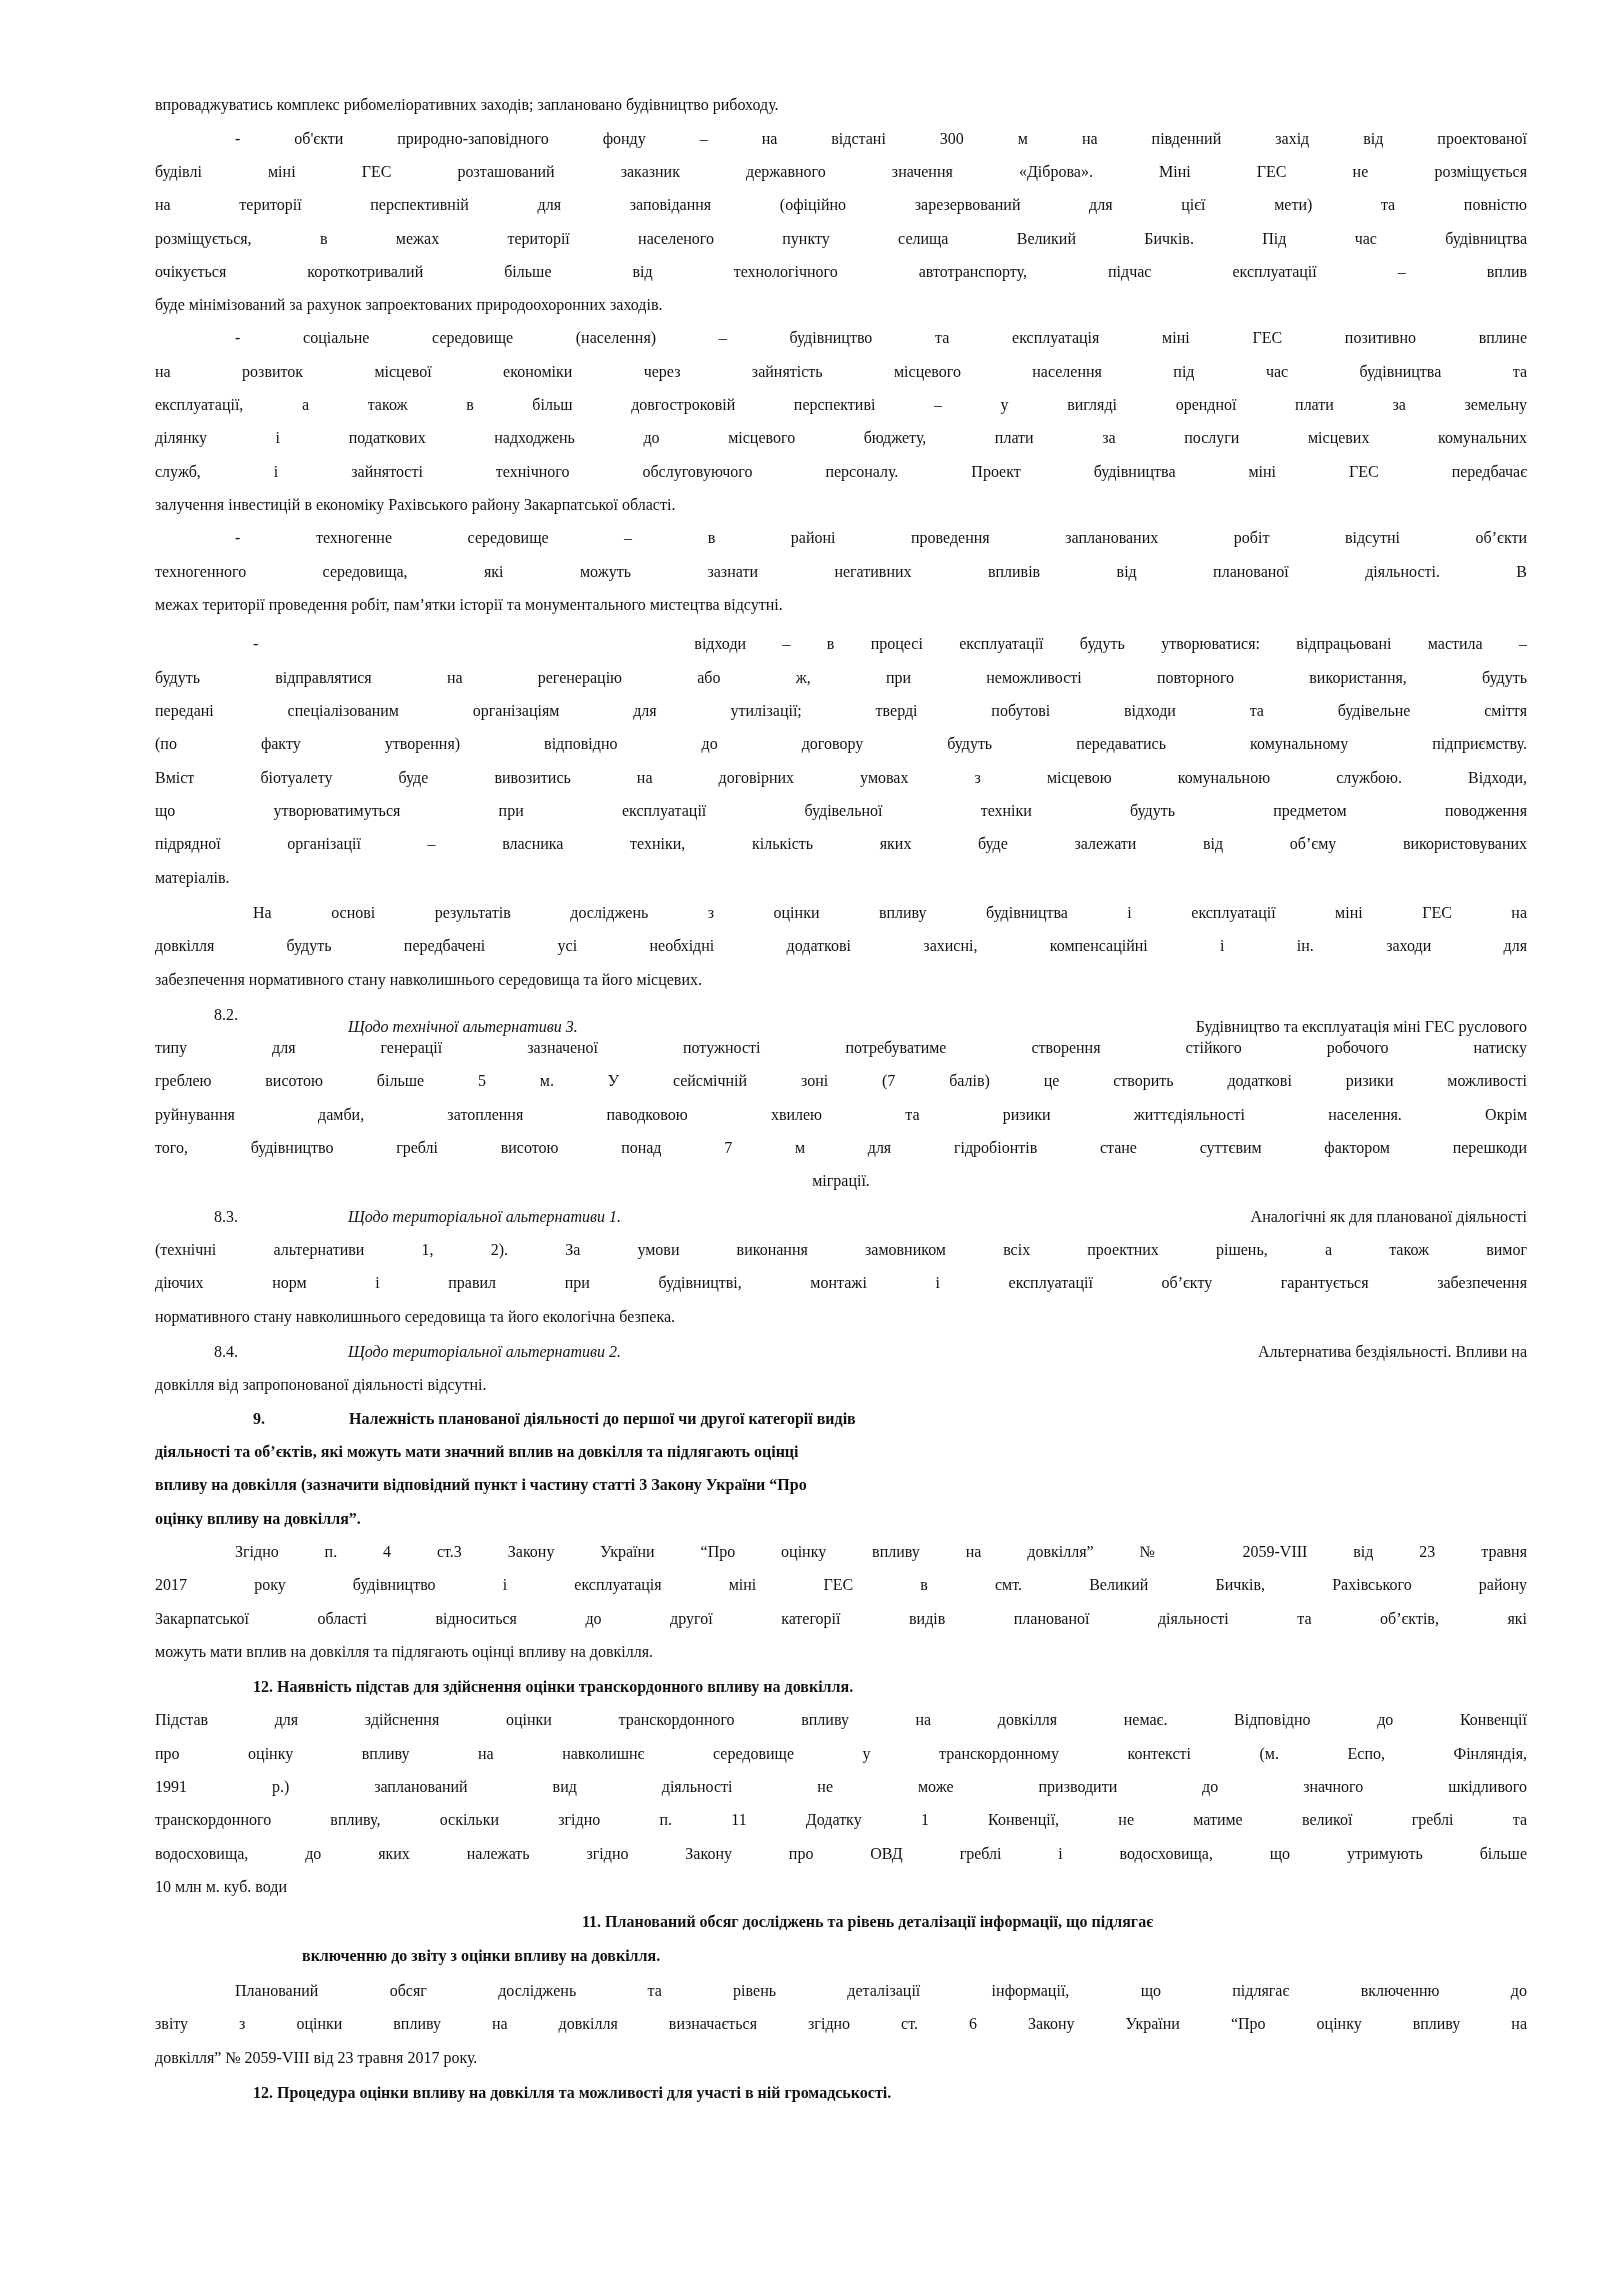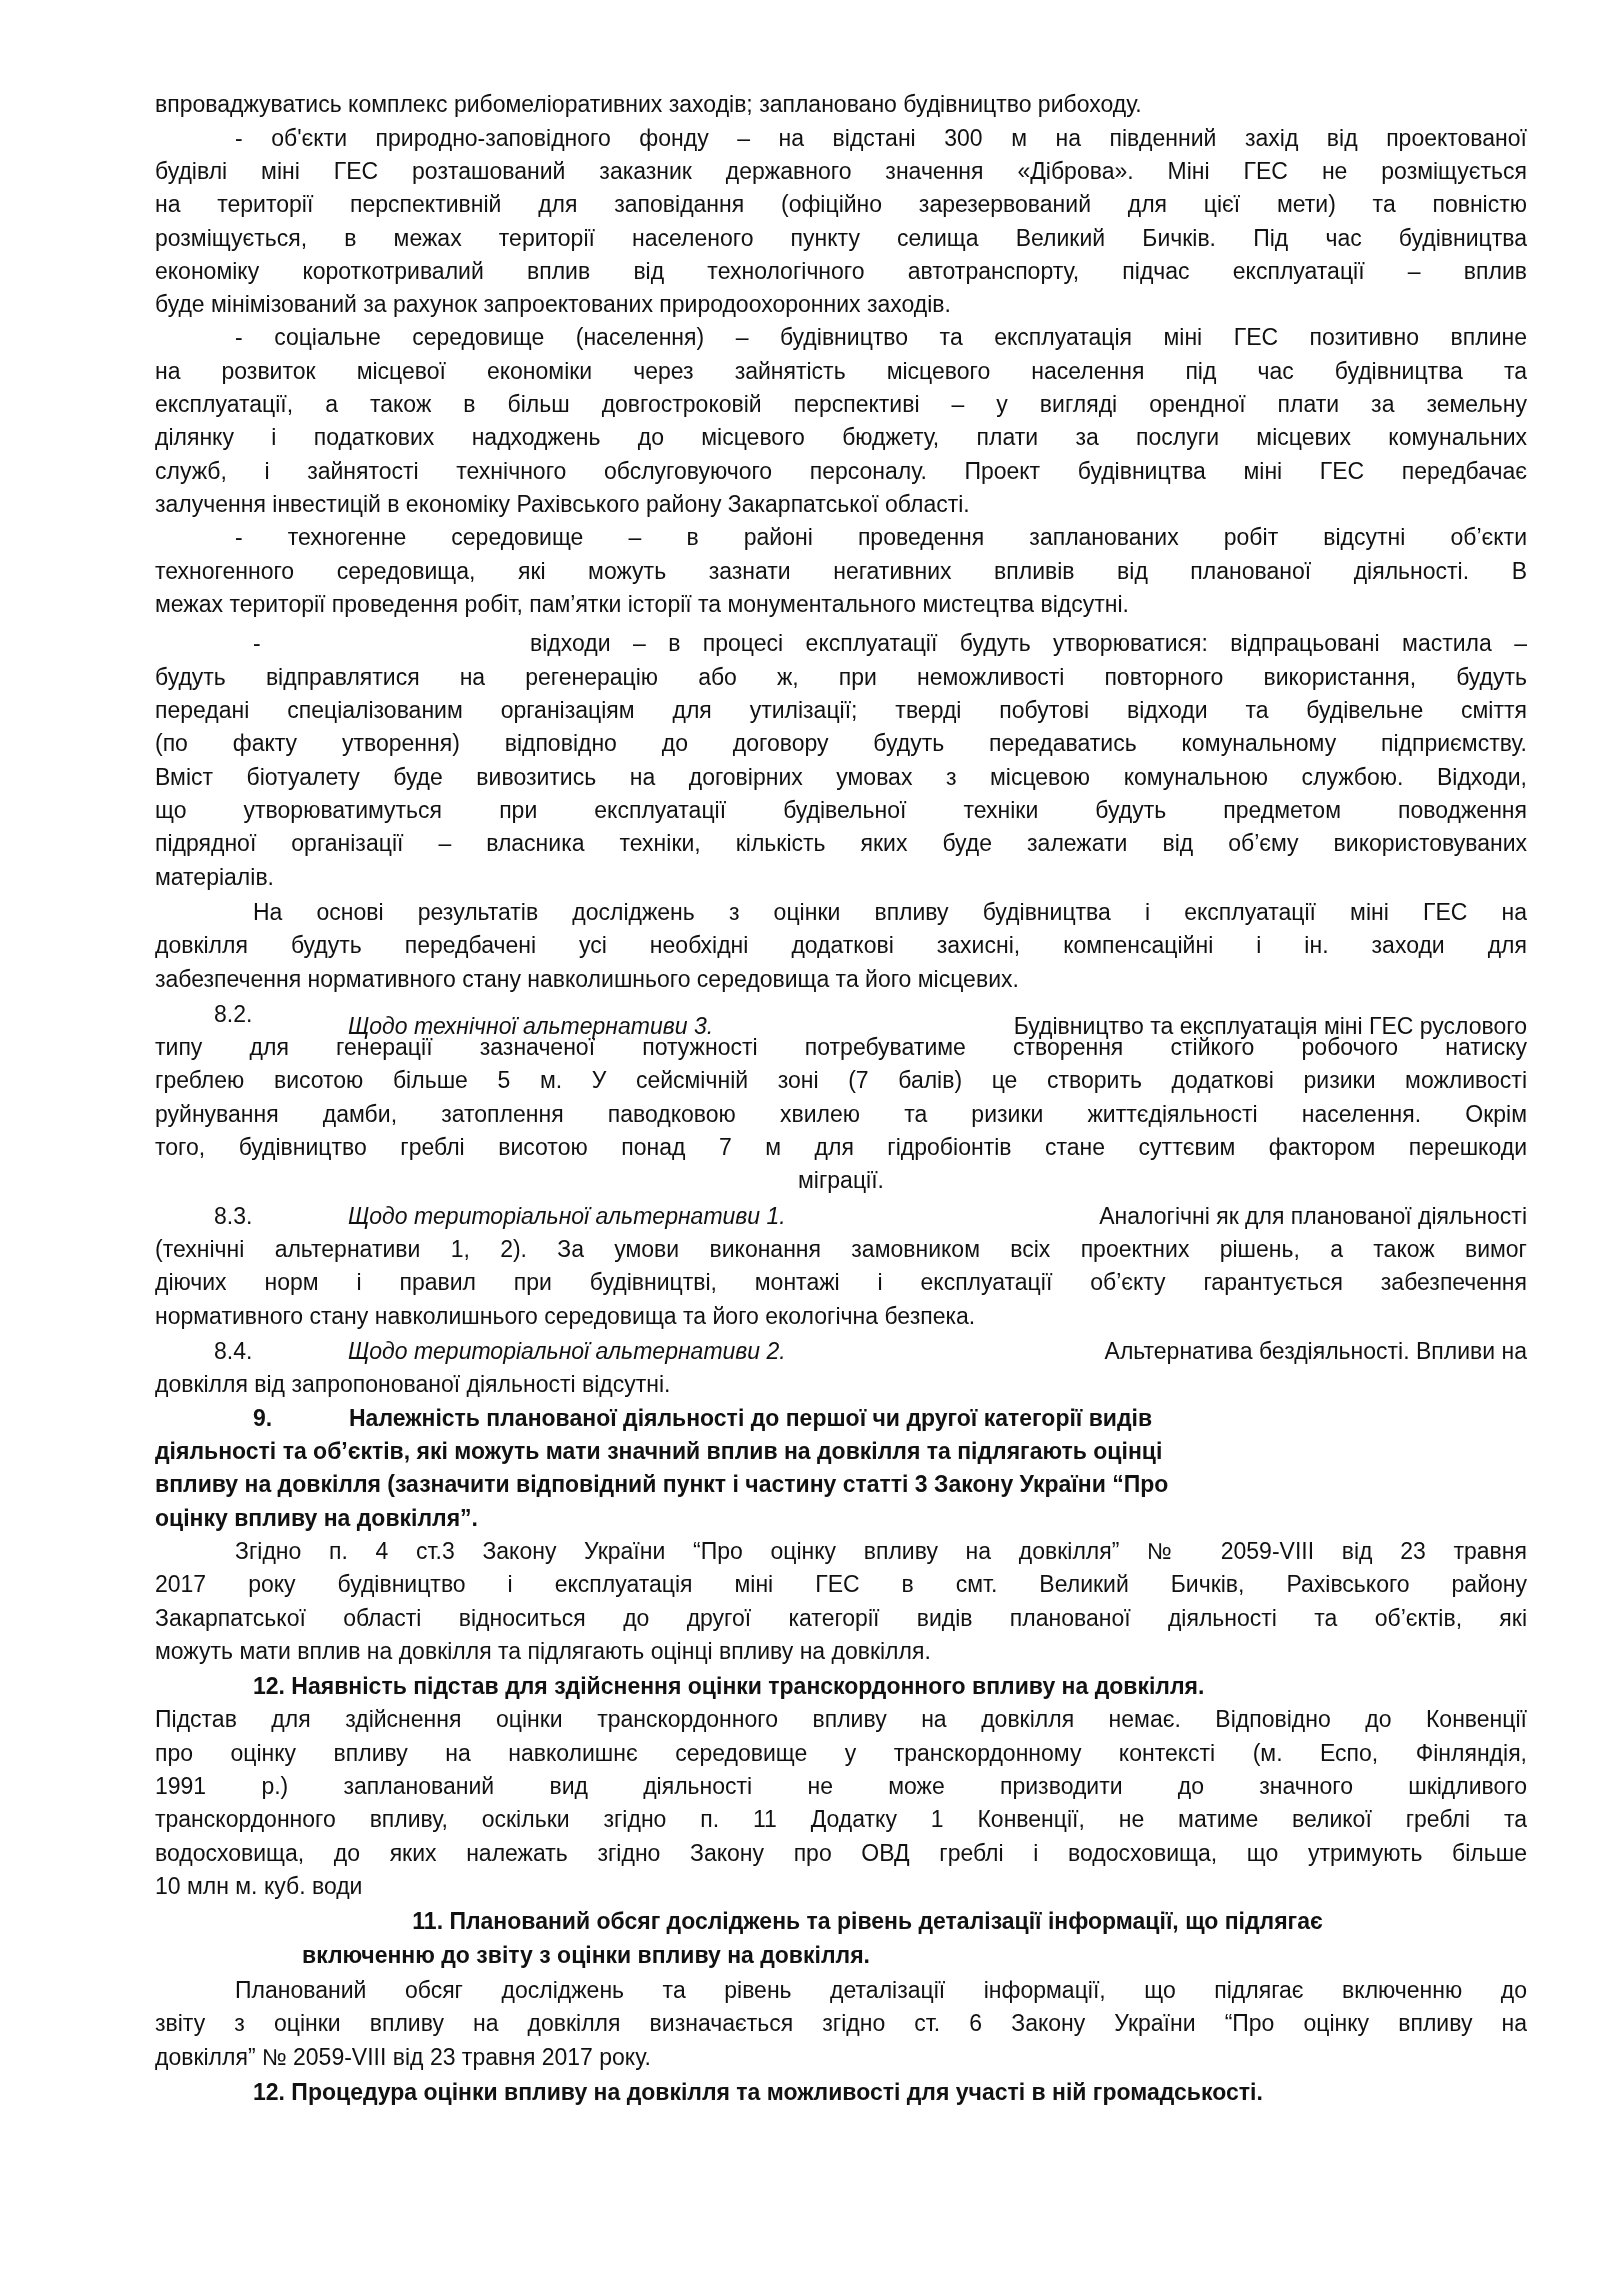--- a/index.html
+++ b/index.html
@@ -2,42 +2,42 @@
 <html><head>
 <meta charset="utf-8">
 <style>
   html, body { margin: 0; padding: 0; background: #ffffff; }
   body { width: 1621px; height: 2293px; position: relative; overflow: hidden; }
   .page { position: absolute; left: 0; top: 0; width: 1621px; height: 2293px; background: #fff; }
   .ln {
     position: absolute;
     left: 155px;
     width: 1372px;
-    font-family: Liberation Sans, sans-serif;
-    font-size: 23px;
+    font-family: Liberation Serif, serif;
+    font-size: 16px;
     line-height: 33px;
     color: #111;
     white-space: nowrap;
   }
   .j { text-align: justify; text-align-last: justify; white-space: normal; height: 33px; overflow: hidden; }
   .b { font-weight: bold; }
   .i { font-style: italic; }
 </style>
 </head>
 <body>
 
 <div class="page">
 
   <div class="ln" style="top:88px;left:155px;">впроваджуватись комплекс рибомеліоративних заходів;  заплановано будівництво рибоходу.</div>
 
   <div class="ln j" style="top:122px;left:235px;width:1292px;">- об'єкти природно-заповідного фонду – на відстані 300 м на південний захід від проектованої</div>
   <div class="ln j" style="top:188px;">на території перспективній для заповідання (офіційно зарезервований для цієї мети) та повністю</div>
   <div class="ln j" style="top:155px;">будівлі міні ГЕС розташований заказник державного значення «Діброва». Міні ГЕС не розміщується</div>
   <div class="ln j" style="top:222px;">розміщується, в межах території населеного пункту селища Великий Бичків.  Під час будівництва</div>
-  <div class="ln j" style="top:255px;">економіку короткотривалий вплив від технологічного автотранспорту, підчас експлуатації – вплив</div>
+  <div class="ln j" style="top:255px;">очікується короткотривалий більше від технологічного автотранспорту, підчас експлуатації – вплив</div>
   <div class="ln" style="top:288px;">буде мінімізований за рахунок запроектованих природоохоронних заходів.</div>
 
   <div class="ln j" style="top:321px;left:235px;width:1292px;">- соціальне середовище (населення) – будівництво та експлуатація міні ГЕС позитивно вплине</div>
   <div class="ln j" style="top:355px;">на розвиток місцевої економіки через зайнятість місцевого населення під час будівництва та</div>
   <div class="ln j" style="top:388px;">експлуатації, а також в більш довгостроковій перспективі – у вигляді орендної плати за земельну</div>
   <div class="ln j" style="top:421px;">ділянку і податкових надходжень до місцевого бюджету, плати за послуги місцевих комунальних</div>
   <div class="ln j" style="top:455px;">служб, і зайнятості технічного обслуговуючого персоналу. Проект будівництва міні ГЕС передбачає</div>
   <div class="ln" style="top:488px;">залучення інвестицій в економіку Рахівського району Закарпатської області.</div>
 
   <div class="ln j" style="top:521px;left:235px;width:1292px;">- техногенне середовище – в районі проведення запланованих робіт відсутні об’єкти</div>

